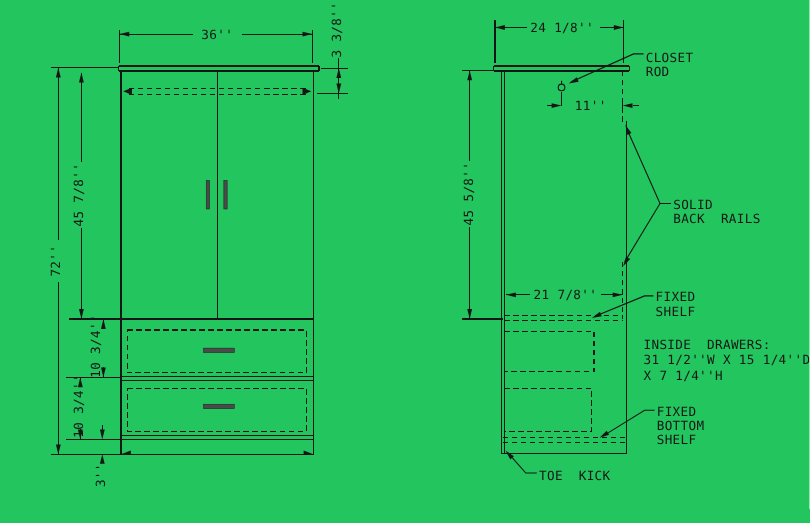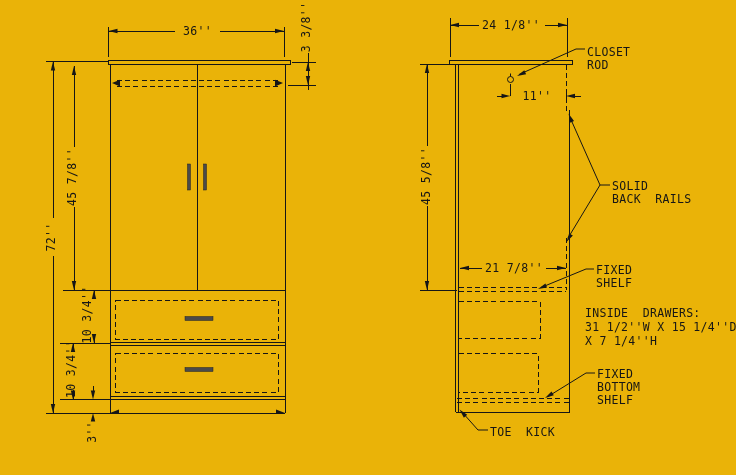--- a/index.html
+++ b/index.html
@@ -1,16 +1,16 @@
 <!DOCTYPE html>
 <html><head>
 <meta charset="utf-8">
 <style>
   html,body{margin:0;padding:0;background:#fff;}
-  .canvas{position:relative;width:736px;height:475px;background:#eab308;overflow:hidden;
+  .canvas{position:relative;width:736px;height:475px;background:#22c55e;overflow:hidden;
           font-family:"DejaVu Sans Mono","Liberation Mono",monospace;}
   svg{display:block;}
   svg text{font-family:"DejaVu Sans Mono","Liberation Mono",monospace;
            font-size:11.5px;fill:#161616;white-space:pre;letter-spacing:0.3px;}
   .s{stroke:#161616;stroke-width:1;fill:none;shape-rendering:crispEdges;}
   .d{stroke:#161616;stroke-width:1;fill:none;shape-rendering:crispEdges;stroke-dasharray:5 3.2;}
   .ld{stroke:#161616;stroke-width:1;fill:none;}
   .ar{fill:#161616;stroke:none;}
   .hd{fill:#4a4a4a;stroke:#222;stroke-width:0.5;}
 </style>

